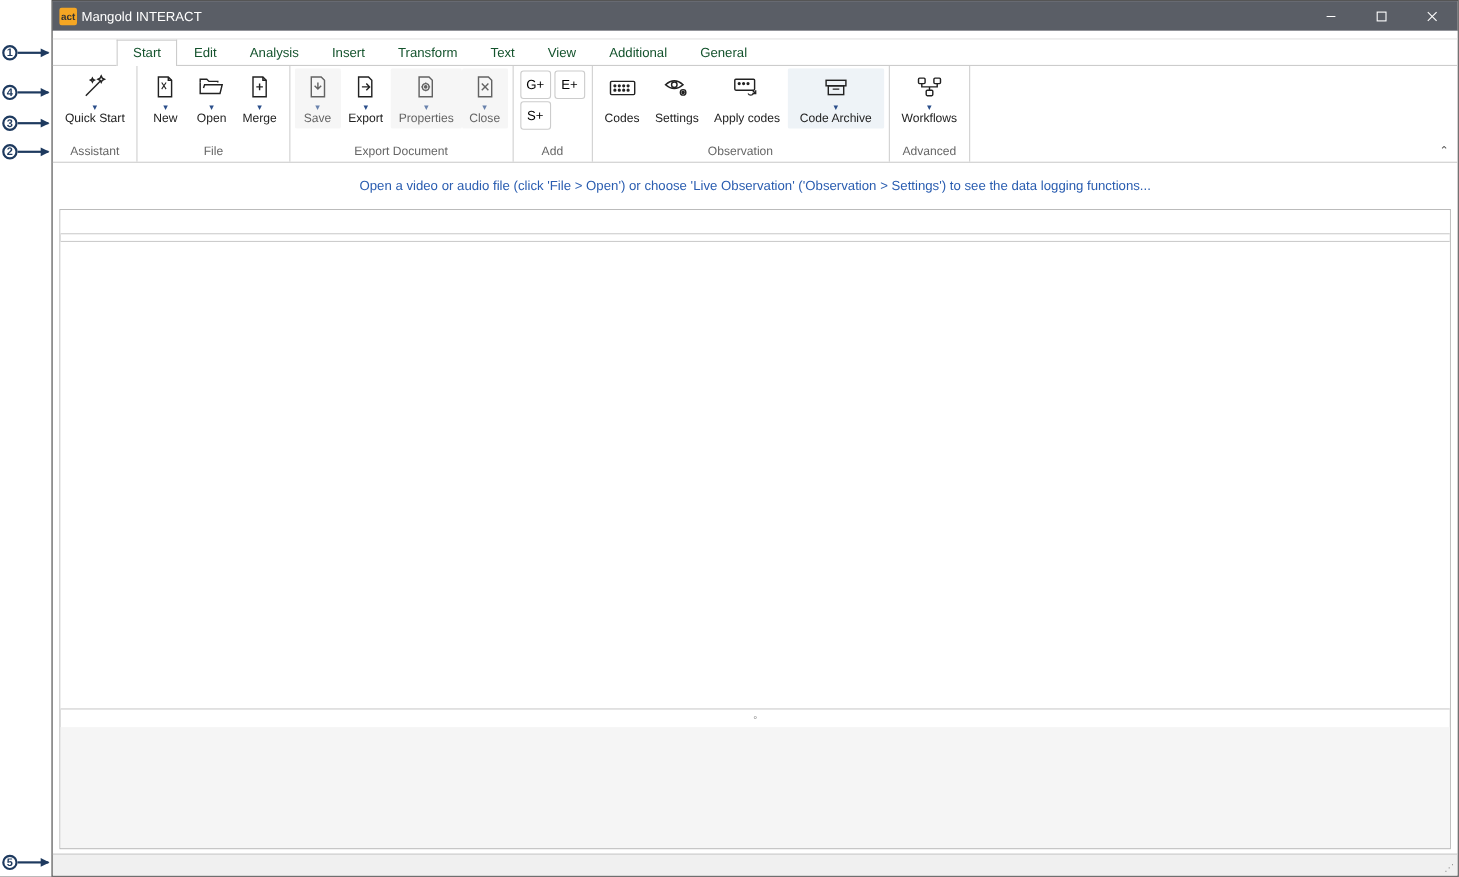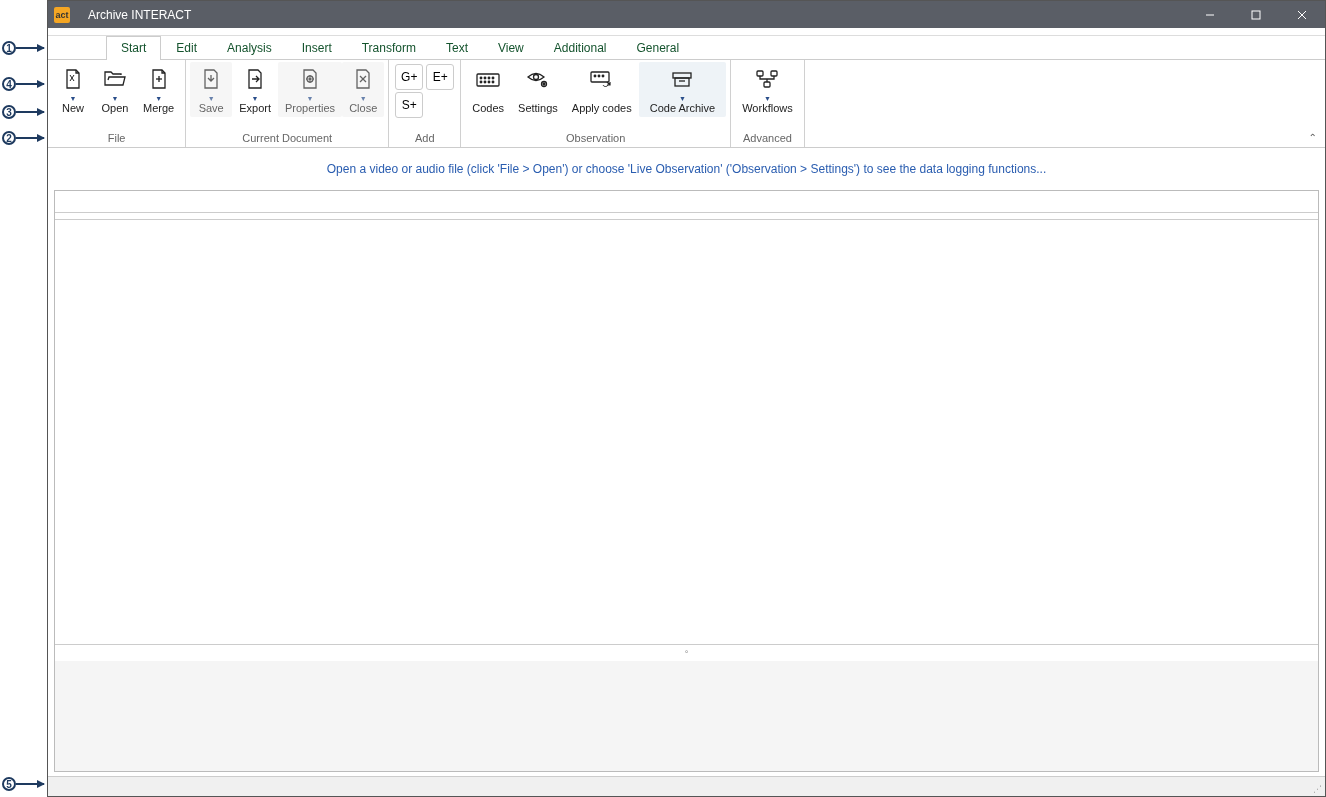--- a/index.html
+++ b/index.html
@@ -10,21 +10,21 @@
   .annotation { position: absolute; display: flex; align-items: center; color: #1e3a5f; font-weight: bold; font-size: 12px; }
   .annotation-circle { width: 14px; height: 14px; border: 2px solid #1e3a5f; border-radius: 50%; display: flex; align-items: center; justify-content: center; font-size: 10px; background: #fff; }
   .annotation-arrow { width: 28px; height: 2px; background: #1e3a5f; position: relative; }
   .annotation-arrow::after { content: ""; position: absolute; right: -1px; top: -3px; border-left: 8px solid #1e3a5f; border-top: 4px solid transparent; border-bottom: 4px solid transparent; }
   
   
   .app-window { position: absolute; left: 47px; top: 0; width: 1279px; height: 797px; background: #f0f0f0; display: flex; flex-direction: column; border: 1px solid #555; }
   
   
   .titlebar { height: 27px; background: #5a5e66; display: flex; align-items: center; padding-left: 6px; color: #fff; }
-  .titlebar-icon { width: 16px; height: 16px; background: #f5a623; border-radius: 2px; display: flex; align-items: center; justify-content: center; font-size: 9px; color: #333; font-weight: bold; margin-right: 18px; }
+  .titlebar-icon { width: 16px; height: 16px; background: #f5a623; border-radius: 2px; display: flex; align-items: center; justify-content: center; font-size: 9px; color: #333; font-weight: bold; margin-right: 4px; }
   .titlebar-title { flex: 1; font-size: 12px; }
   .window-controls { display: flex; height: 100%; }
   .win-ctrl { width: 46px; display: flex; align-items: center; justify-content: center; color: #fff; cursor: pointer; }
   .win-ctrl svg { stroke: #fff; fill: none; }
   
   
   .quick-access { height: 8px; background: #fff; border-bottom: 1px solid #ddd; }
   
   
   .tabstrip { height: 24px; background: #fff; display: flex; padding-left: 58px; border-bottom: 1px solid #ccc; }
@@ -85,21 +85,21 @@
   <div class="annotation" style="top:777px; left:2px;">
     <span class="annotation-circle">5</span>
     <span class="annotation-arrow"></span>
   </div>
 </div>
 
 <div class="app-window">
 
   <div class="titlebar">
     <div class="titlebar-icon">act</div>
-    <div class="titlebar-title">Archive INTERACT</div>
+    <div class="titlebar-title">Mangold INTERACT</div>
     <div class="window-controls">
       <div class="win-ctrl">
         <svg width="10" height="10">
             <line x1="1" y1="5" x2="9" y2="5" stroke-width="1"></line>
           </svg>
       </div>
       <div class="win-ctrl">
         <svg width="10" height="10">
             <rect x="1" y="1" width="8" height="8" stroke-width="1"></rect>
           </svg>
@@ -122,20 +122,36 @@
     <div class="tab"><span>Insert</span></div>
     <div class="tab"><span>Transform</span></div>
     <div class="tab"><span>Text</span></div>
     <div class="tab"><span>View</span></div>
     <div class="tab"><span>Additional</span></div>
     <div class="tab"><span>General</span></div>
   </div>
 
   <div class="ribbon">
 
+    <div class="ribbon-group">
+      <div class="ribbon-group-buttons">
+        <div class="ribbon-btn">
+          <div class="ribbon-icon">
+            <svg width="28" height="28" viewBox="0 0 28 28">
+                <line x1="6" y1="22" x2="20" y2="8"></line>
+                <path d="M20 4 l1 2 l2 1 l-2 1 l-1 2 l-1 -2 l-2 -1 l2 -1 z"></path>
+                <path d="M12 6 l.6 1.2 l1.2 .6 l-1.2 .6 l-.6 1.2 l-.6 -1.2 l-1.2 -.6 l1.2 -.6 z"></path>
+              </svg>
+          </div>
+          <div class="ribbon-dropdown-caret">▼</div>
+          <div class="ribbon-btn-label">Quick Start</div>
+        </div>
+      </div>
+      <div class="ribbon-group-label">Assistant</div>
+    </div>
 
     <div class="ribbon-group">
       <div class="ribbon-group-buttons">
         <div class="ribbon-btn">
           <div class="ribbon-icon">
             <svg width="24" height="24" viewBox="0 0 24 24">
                 <path d="M6 3 h9 l3 3 v15 h-12 z"></path>
                 <path d="M15 3 v3 h3"></path>
                 <path d="M9 8 l2 3 l2 -3 M11 11 l-2 3 M11 11 l2 3" stroke-width="1"></path>
               </svg>
@@ -211,21 +227,21 @@
             <svg width="24" height="24" viewBox="0 0 24 24">
                 <path d="M6 3 h9 l3 3 v15 h-12 z"></path>
                 <line x1="9" y1="9" x2="15" y2="15"></line>
                 <line x1="15" y1="9" x2="9" y2="15"></line>
               </svg>
           </div>
           <div class="ribbon-dropdown-caret">▼</div>
           <div class="ribbon-btn-label">Close</div>
         </div>
       </div>
-      <div class="ribbon-group-label">Current Document</div>
+      <div class="ribbon-group-label">Export Document</div>
     </div>
 
     <div class="ribbon-group">
       <div class="ribbon-group-buttons">
         <div class="ribbon-small-col">
           <div style="display:flex; gap:3px;">
             <div class="ribbon-small-btn">
                 <span>G+</span>
               </div>
             <div class="ribbon-small-btn">

